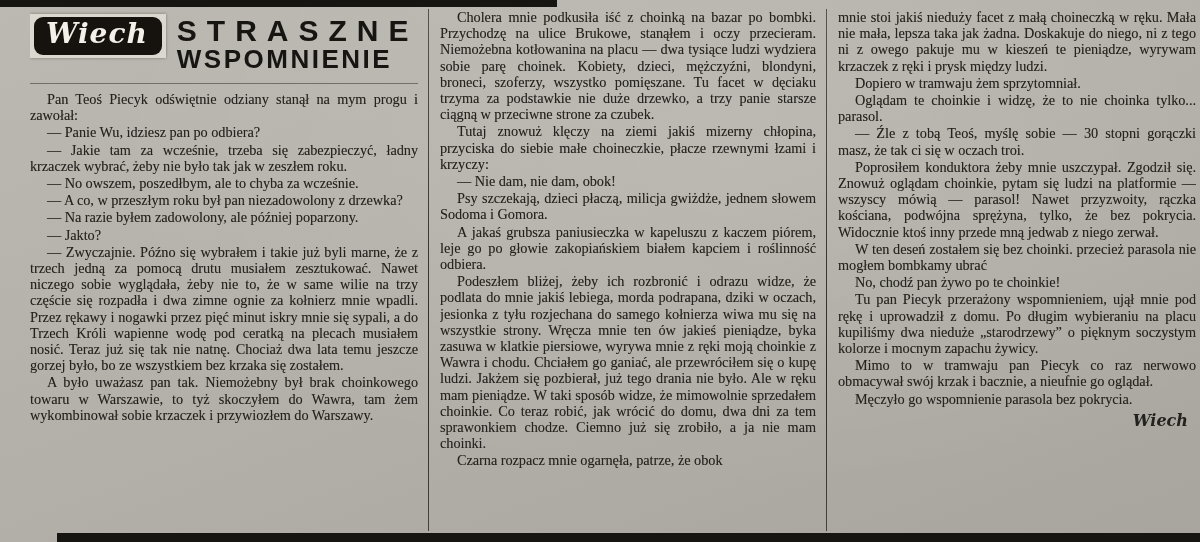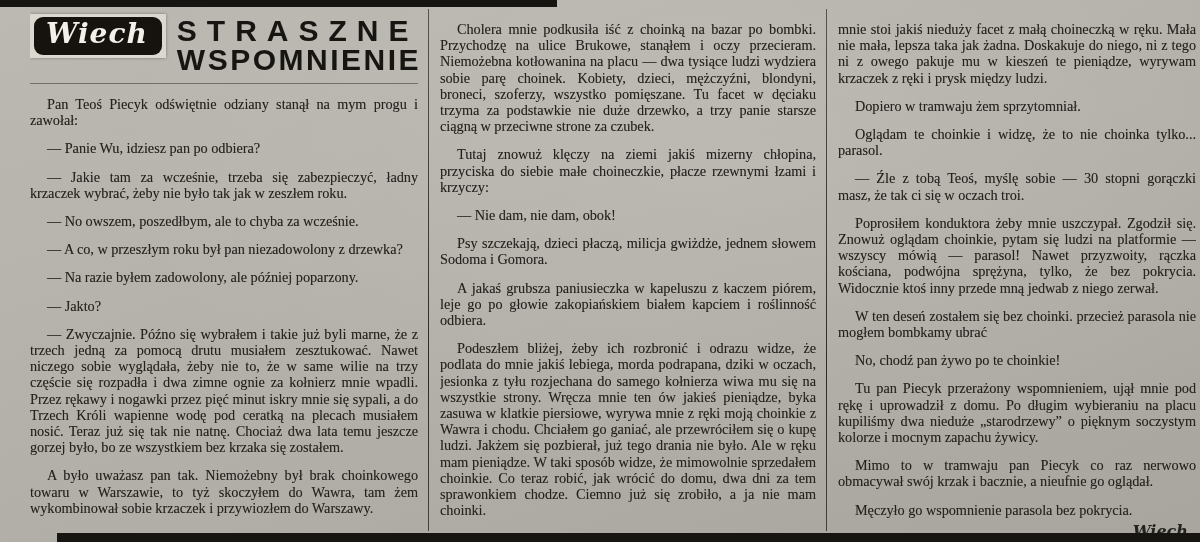--- a/index.html
+++ b/index.html
@@ -47,21 +47,21 @@
   }
   .col1 { width: 388px; }
   .col2 { width: 376px; }
   .col3 { flex: 1; }
   .vrule {
     width: 1px;
     margin: 0 11px 2px 10px;
     background: linear-gradient(#55534d, #2c2a26 70%, #44423d);
   }
   .para {
-    margin: 12px 0 1px 0;
+    margin: 0 0 1px 0;
     text-indent: 17px;
     hyphens: auto;
     text-shadow: 0.2px 0.2px 0 rgba(42,40,35,0.35);
   }
   .para.no-indent { text-indent: 0; }
 
   
   .header {
     display: flex;
     gap: 11px;
@@ -95,21 +95,21 @@
     font-weight: bold;
     font-size: 30px;
     line-height: 29px;
     letter-spacing: 10px;
     color: #171512;
     white-space: nowrap;
   }
   .title-line2 {
     font-family: "Liberation Sans", sans-serif;
     font-weight: bold;
-    font-size: 30px;
+    font-size: 26px;
     line-height: 29px;
     letter-spacing: 2.5px;
     color: #171512;
     white-space: nowrap;
   }
   .signature {
     margin: 6px 8px 0 0;
     text-align: right;
     font-family: "DejaVu Serif", serif;
     font-style: italic;

